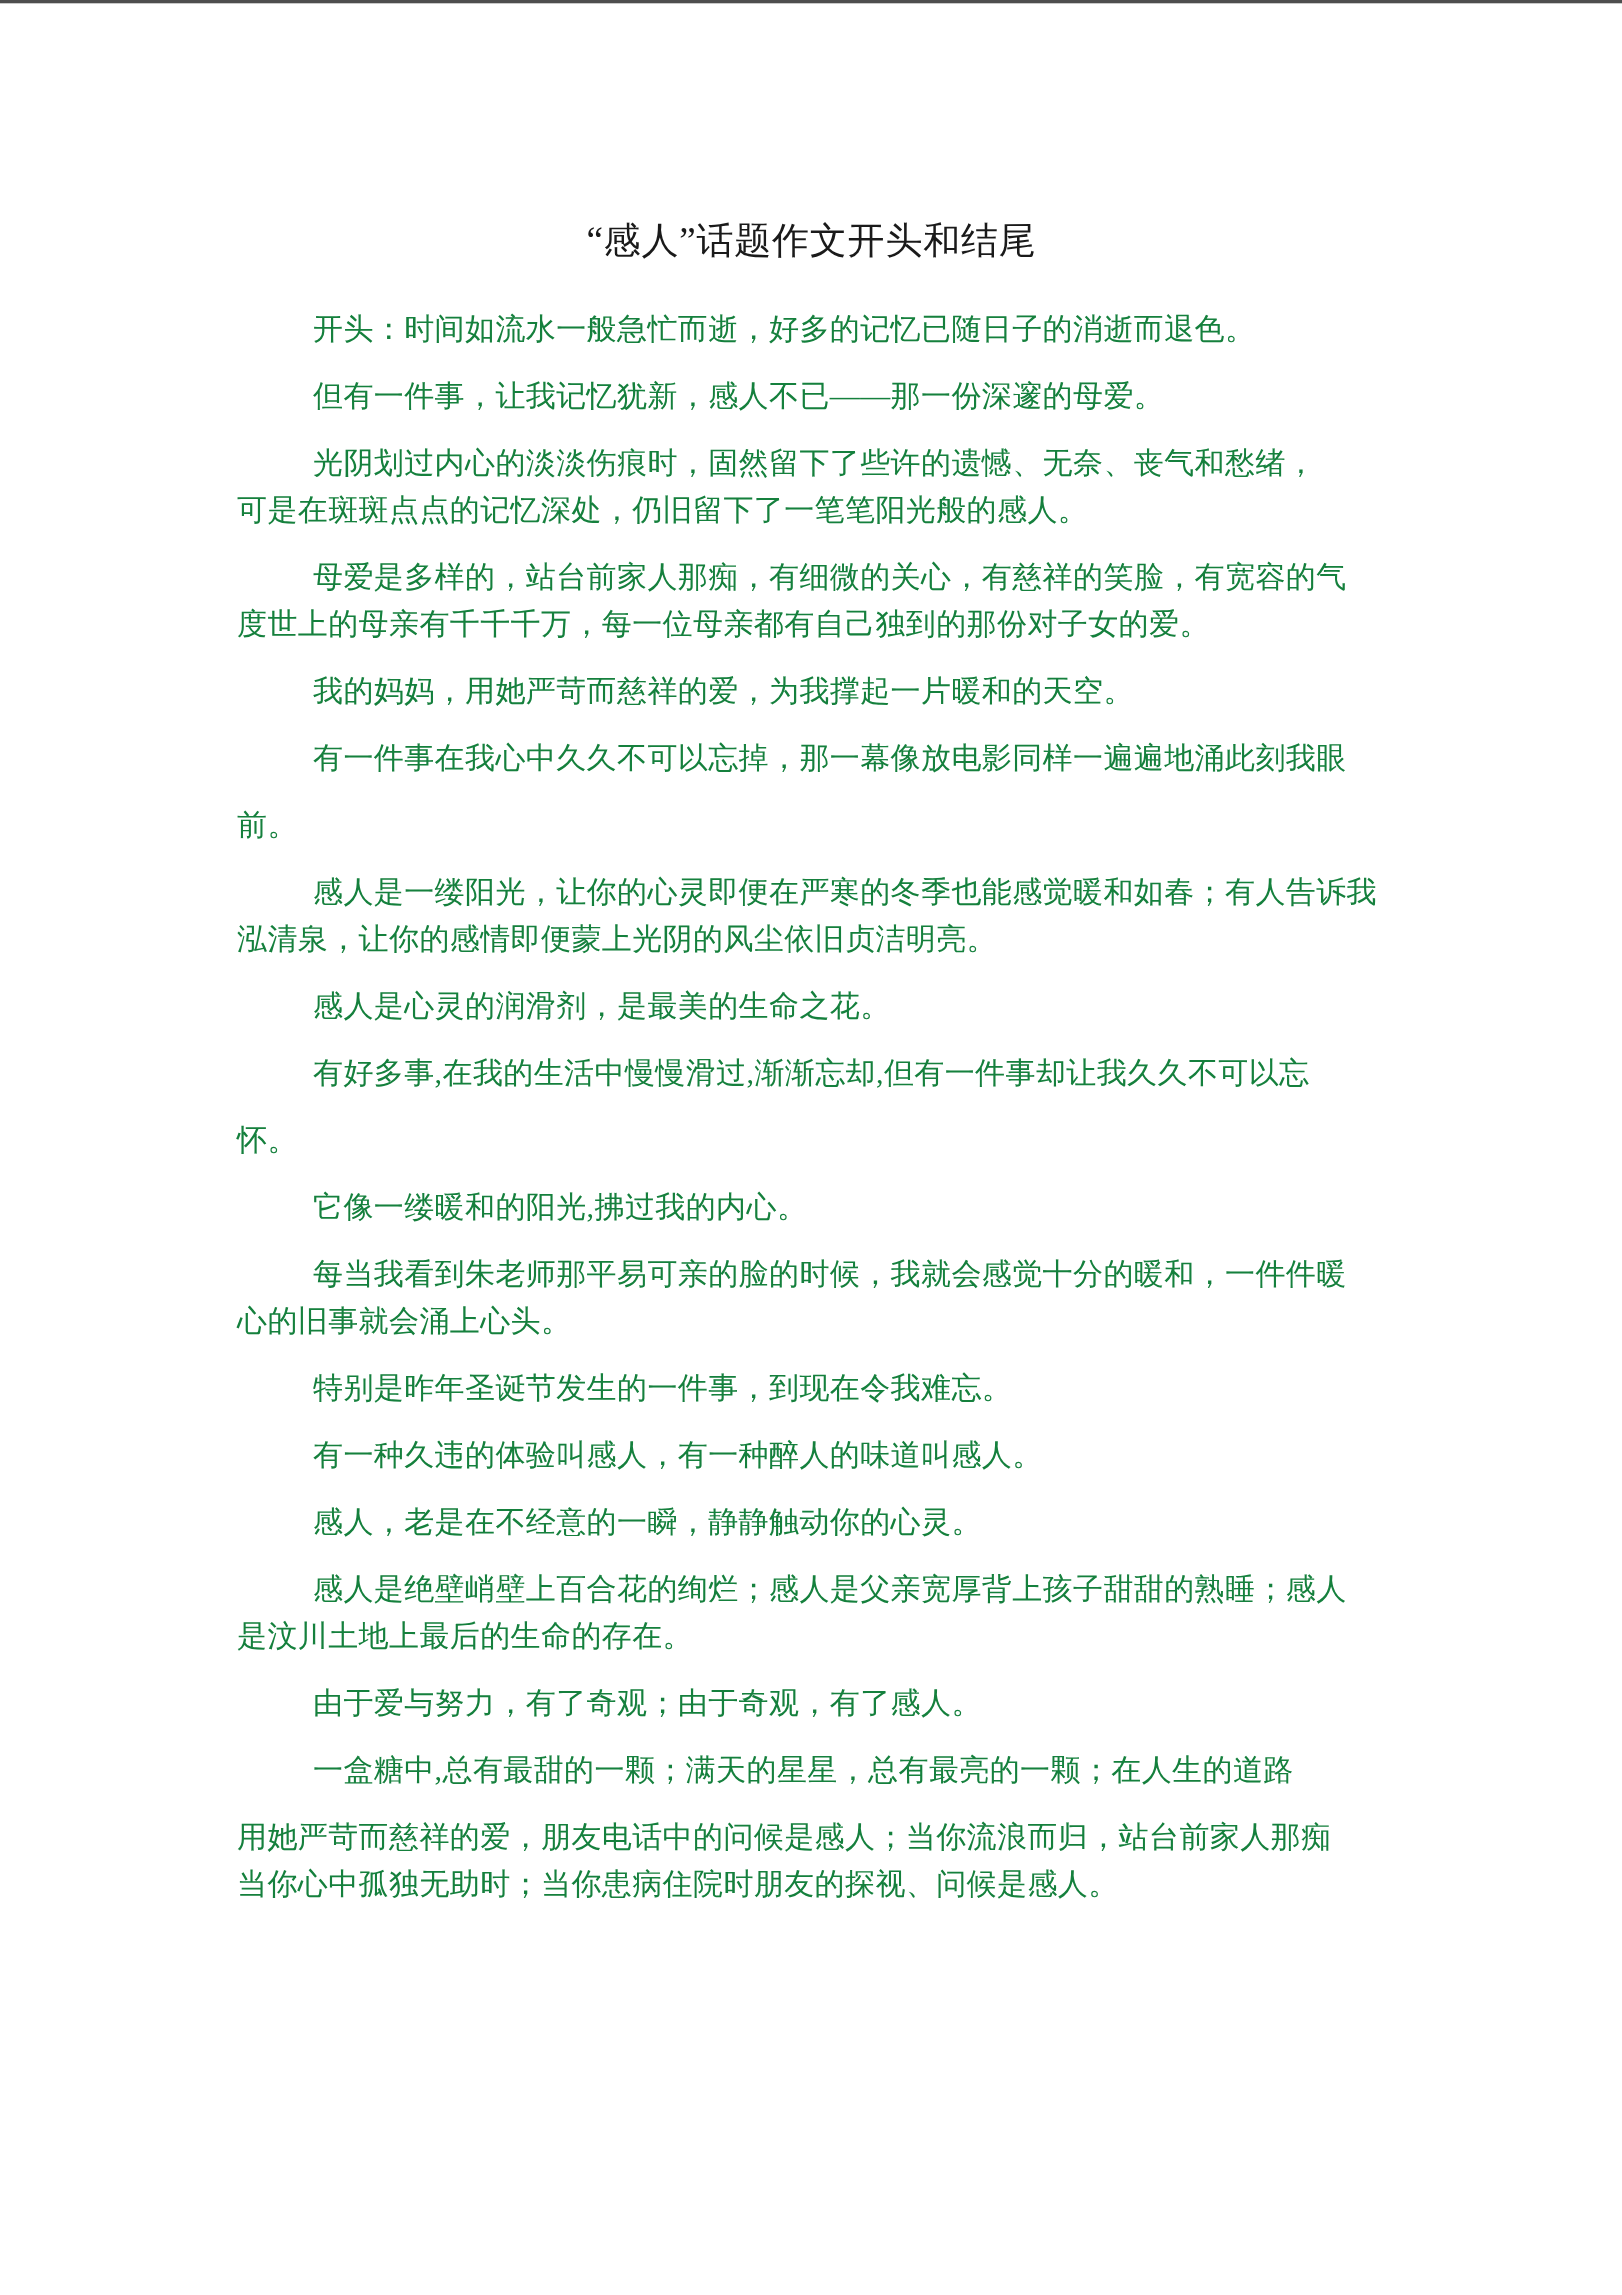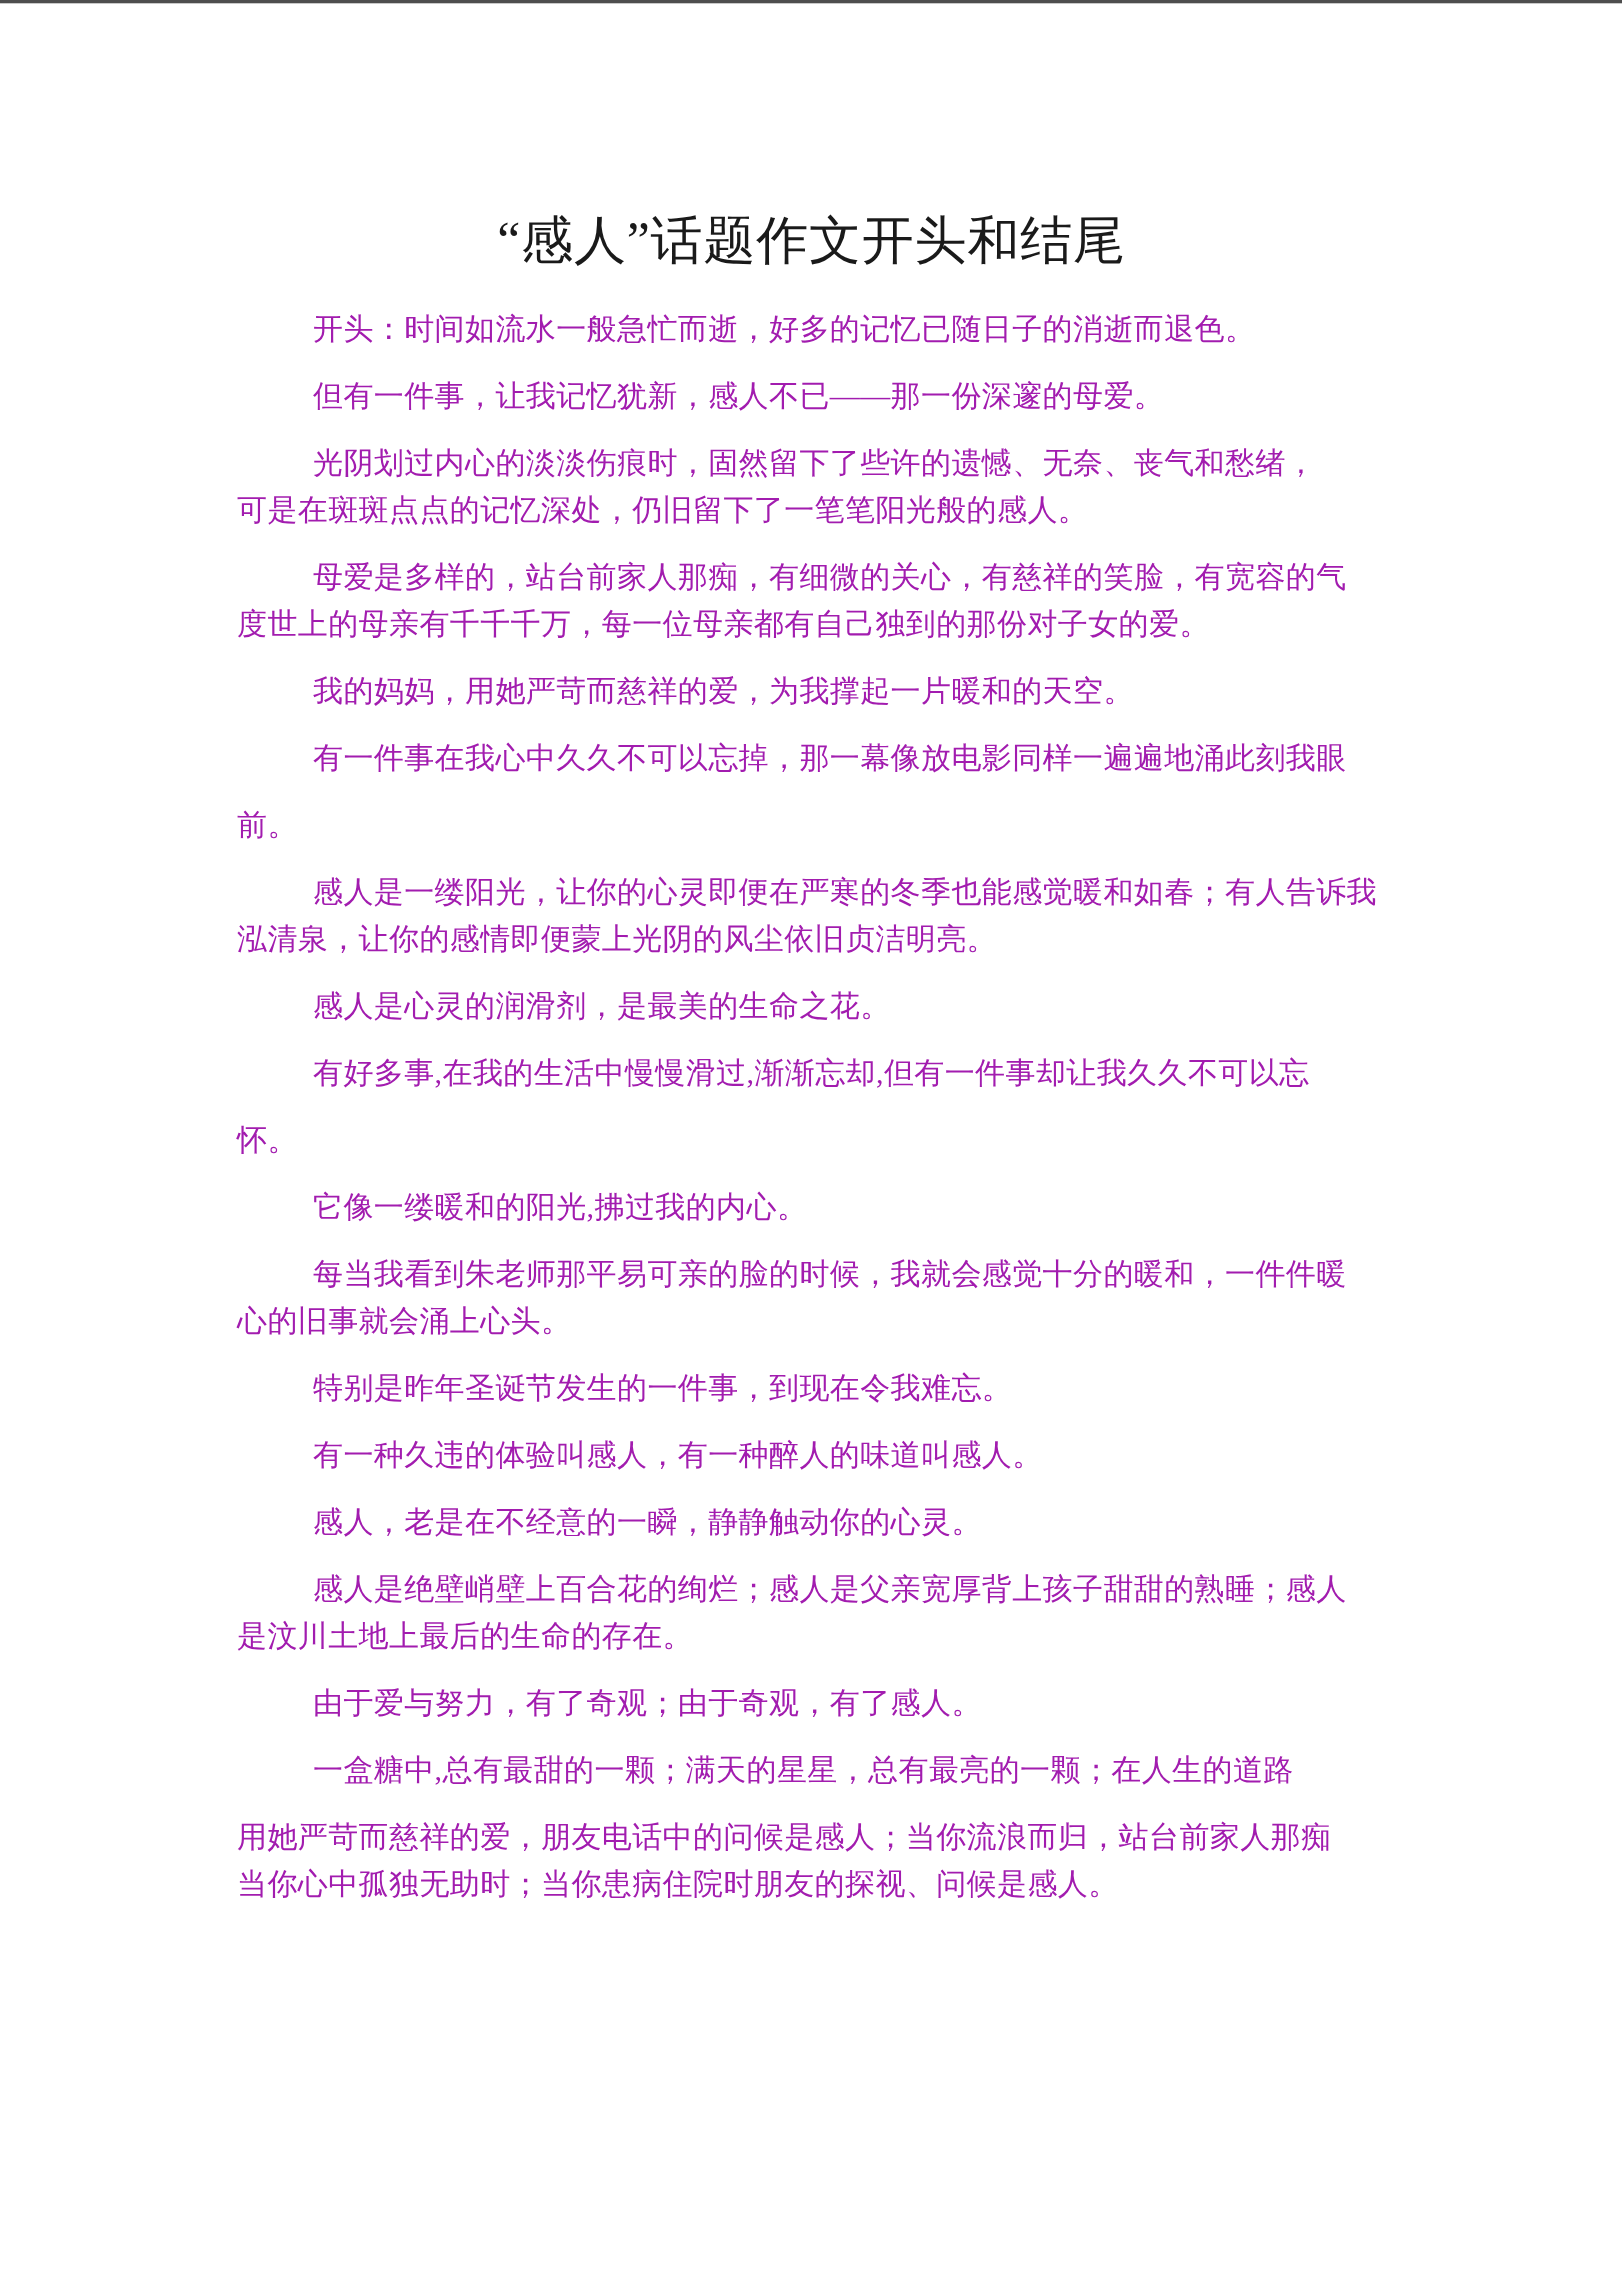--- a/index.html
+++ b/index.html
@@ -24,37 +24,37 @@
     height: 2.5px;
     background: #4e4e4e;
     border-bottom: 0.8px solid #c9c9c9;
   }
   .content {
     padding: 211px 237px 0 237px;
     width: 1149px;
   }
   .doc-title {
     margin: 0 0 35px 0;
-    font-size: 52px;
+    font-size: 37px;
     font-weight: normal;
     line-height: 59px;
     text-align: center;
     letter-spacing: 0.8px;
     color: #1a1a1a;
     white-space: nowrap;
   }
   .block {
     margin: 0 0 20px 0;
   }
   .line {
     font-size: 30px;
     line-height: 47px;
     letter-spacing: 0.4px;
     white-space: nowrap;
-    color: #a21caf;
+    color: #15803d;
   }
   .line.indented {
     padding-left: 76px;
   }
 </style>
 </head>
 <body>
 
 <div class="page">
   <div class="top-rule"></div>

